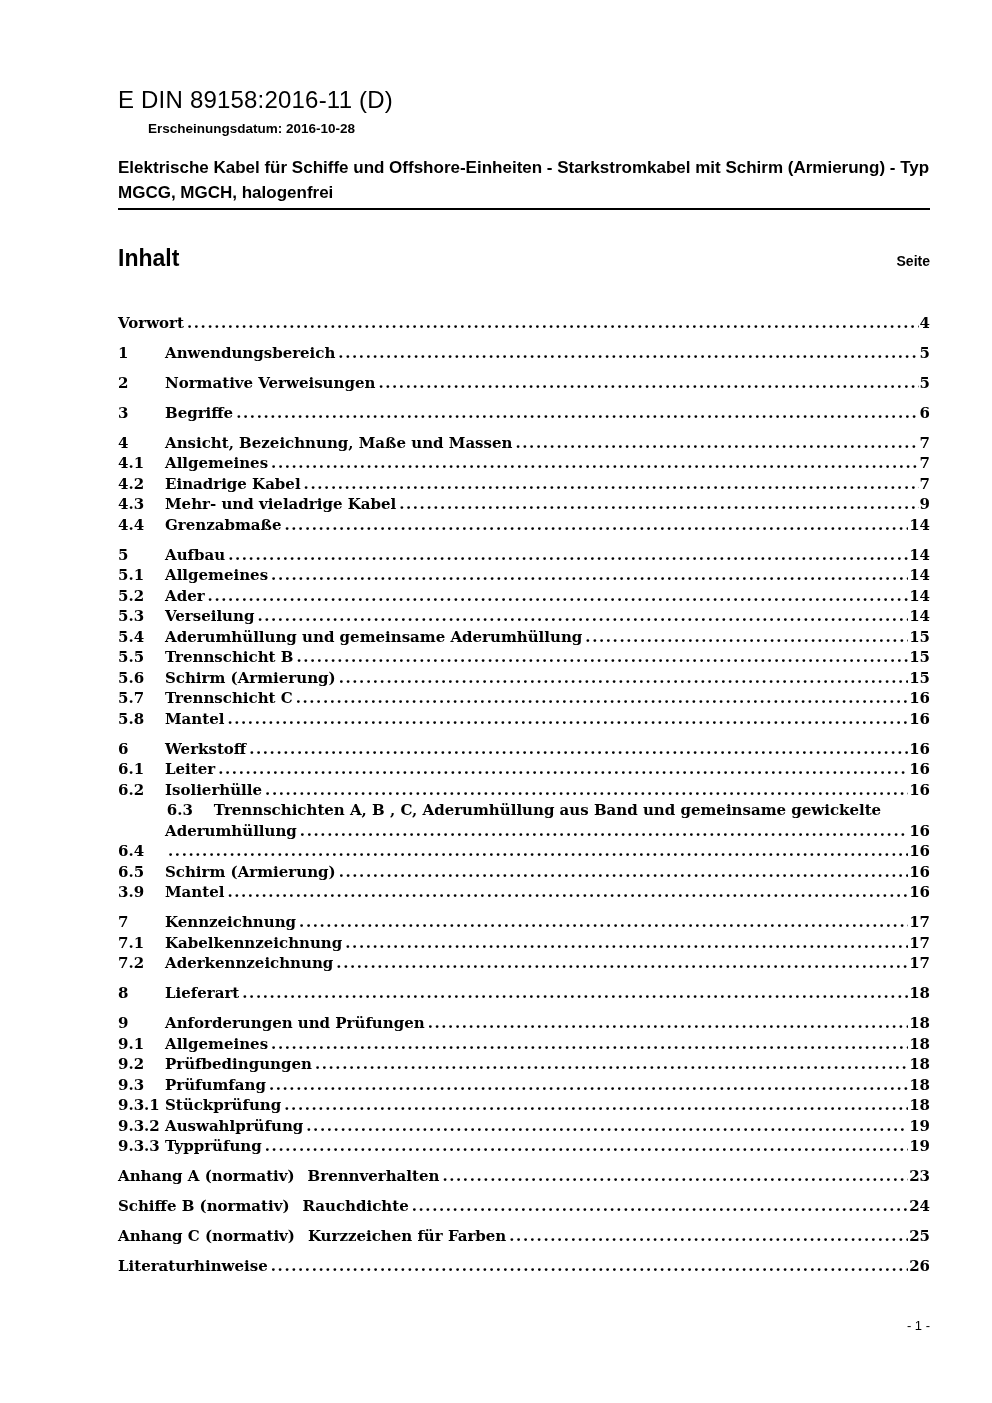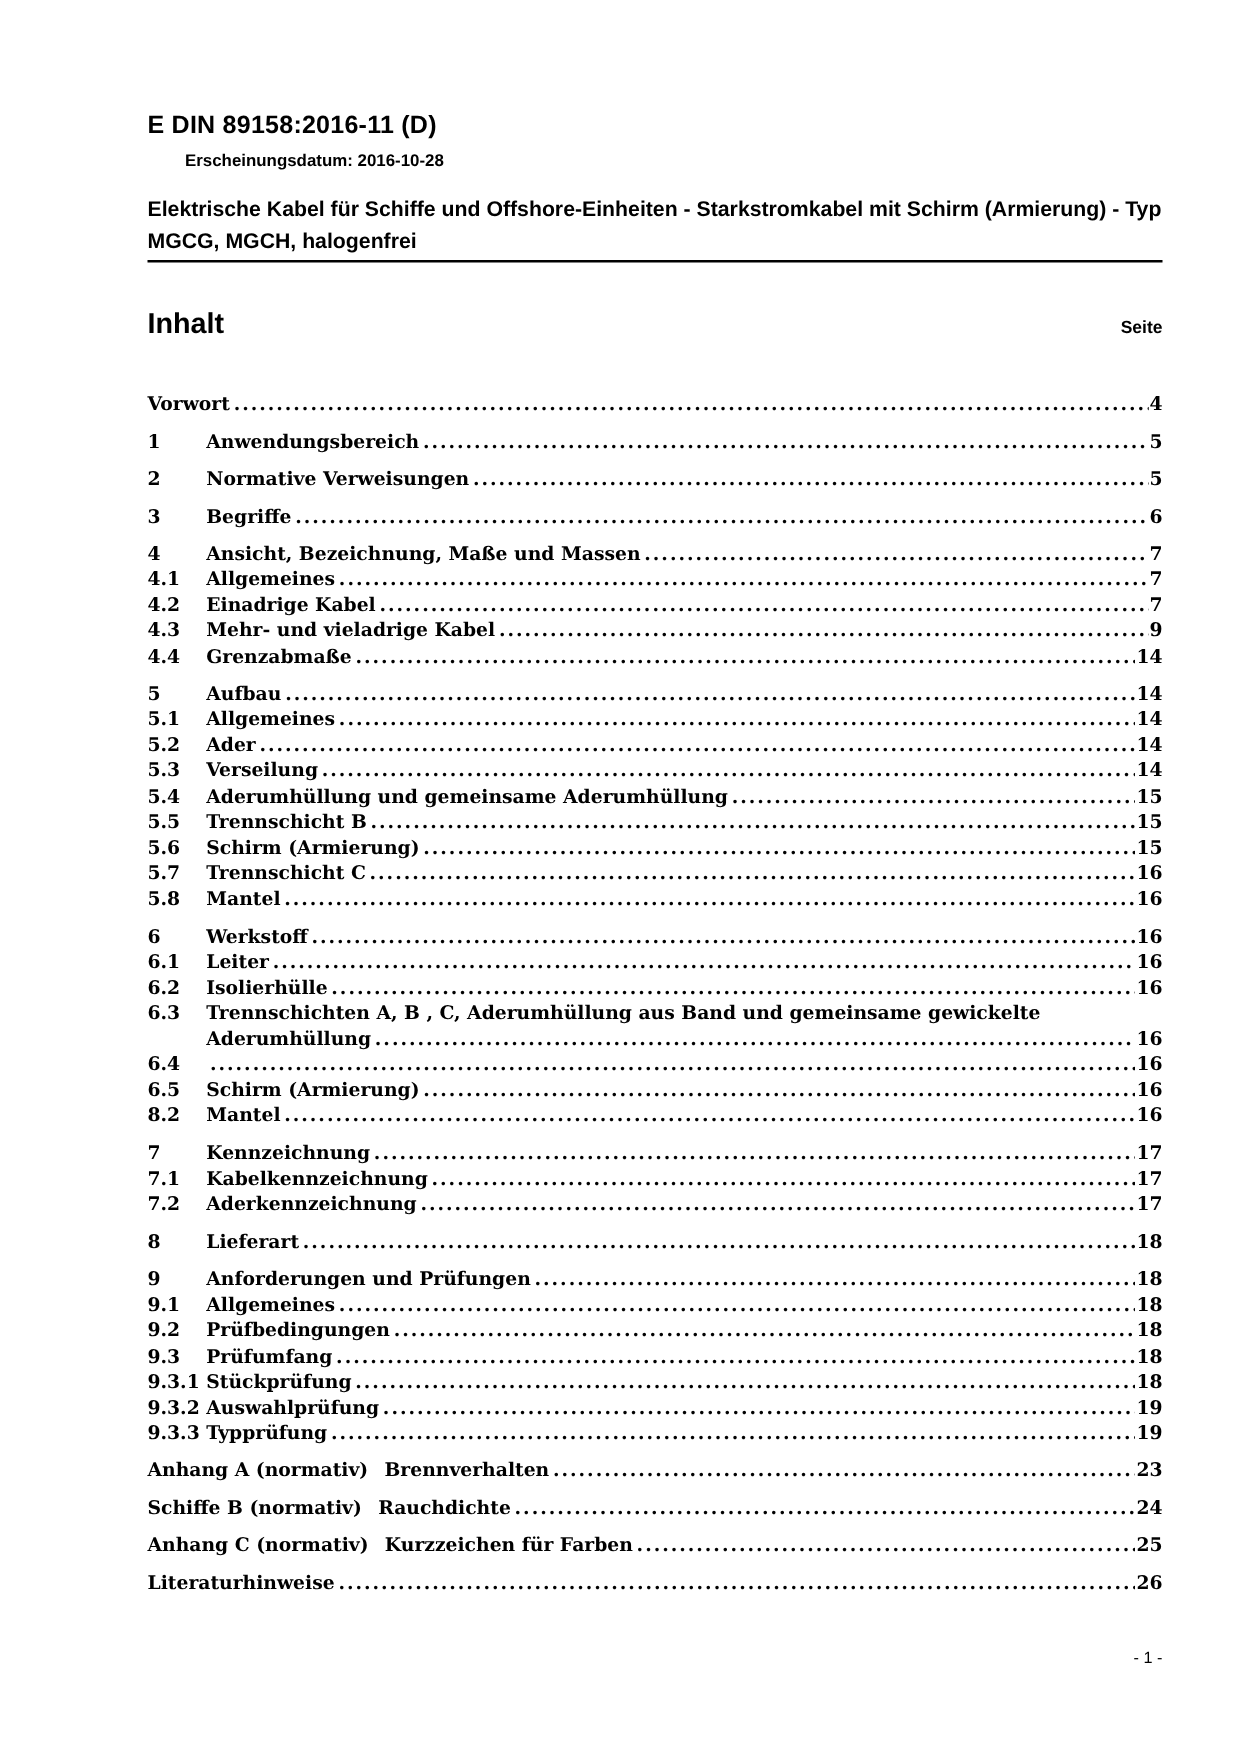--- a/index.html
+++ b/index.html
@@ -17,22 +17,22 @@
   }
   
   .header {
     position: absolute;
     left: 118px;
     right: 62px;
     top: 88px;
     font-family: "Liberation Sans", sans-serif;
   }
   .doc-number {
-    font-size: 20px;
-    font-weight: bold;
+    font-size: 24px;
+    font-weight: normal;
     line-height: 24px;
     letter-spacing: 0.2px;
   }
   .date-line {
     font-size: 13.5px;
     font-weight: bold;
     line-height: 17px;
     margin-top: 8px;
     padding-left: 30px;
   }
@@ -70,20 +70,21 @@
     top: 303px;
     font-family: "DejaVu Serif", "Liberation Serif", serif;
     font-weight: bold;
     font-size: 15px;
   }
   .toc-row {
     display: flex;
     align-items: baseline;
     line-height: 20.5px;
     white-space: nowrap;
+    justify-content: center;
   }
   .toc-row.group-start { margin-top: 9.5px; }
   .toc-num { flex: 0 0 47px; }
   .toc-row.annex .toc-num { flex: 0 0 auto; margin-right: 13px; }
   .toc-title { flex: 0 1 auto; }
   .toc-dots {
     flex: 1 1 auto;
     overflow: hidden;
     margin-left: 3px;
     min-width: 8px;
@@ -261,21 +262,21 @@
         <span class="toc-dots"></span>
         <span class="toc-page">16</span>
       </div>
       <div class="toc-row">
         <span class="toc-num">6.5</span>
         <span class="toc-title">Schirm (Armierung)</span>
         <span class="toc-dots"></span>
         <span class="toc-page">16</span>
       </div>
       <div class="toc-row">
-        <span class="toc-num">8.2</span>
+        <span class="toc-num">3.9</span>
         <span class="toc-title">Mantel</span>
         <span class="toc-dots"></span>
         <span class="toc-page">16</span>
       </div>
       <div class="toc-row group-start">
         <span class="toc-num">7</span>
         <span class="toc-title">Kennzeichnung</span>
         <span class="toc-dots"></span>
         <span class="toc-page">17</span>
       </div>

